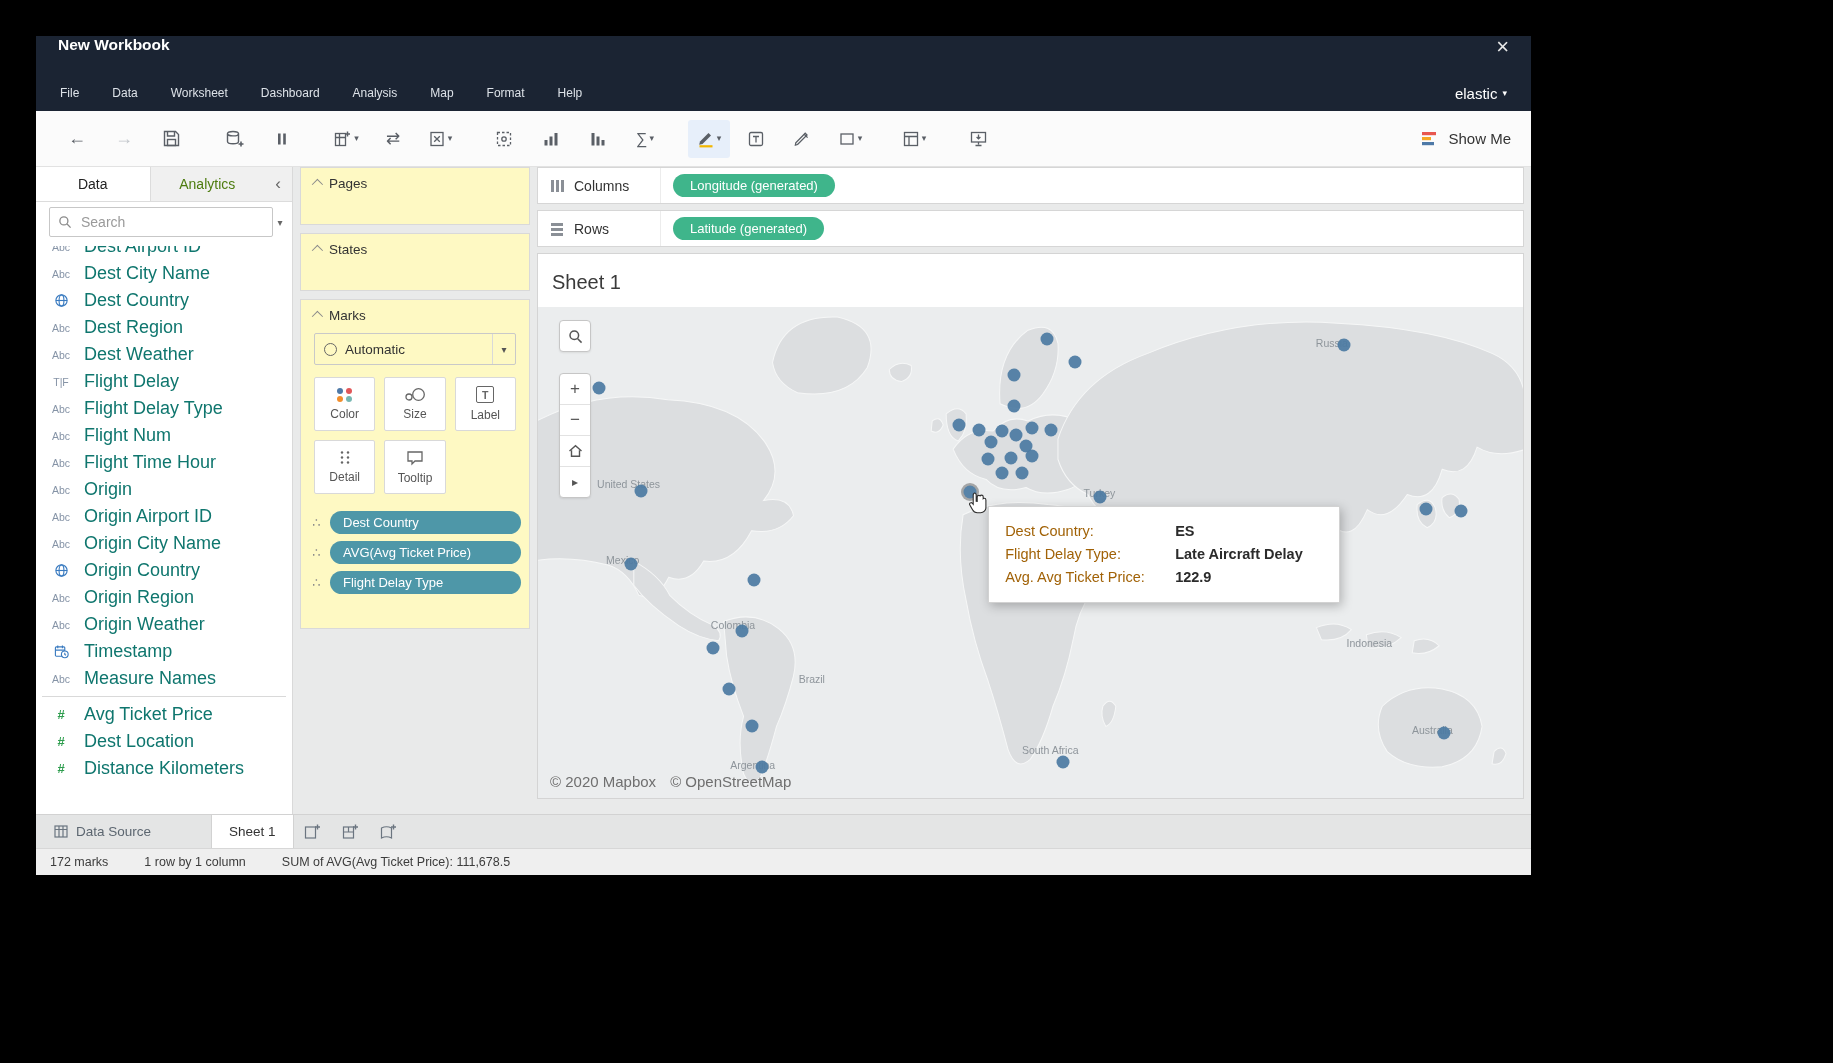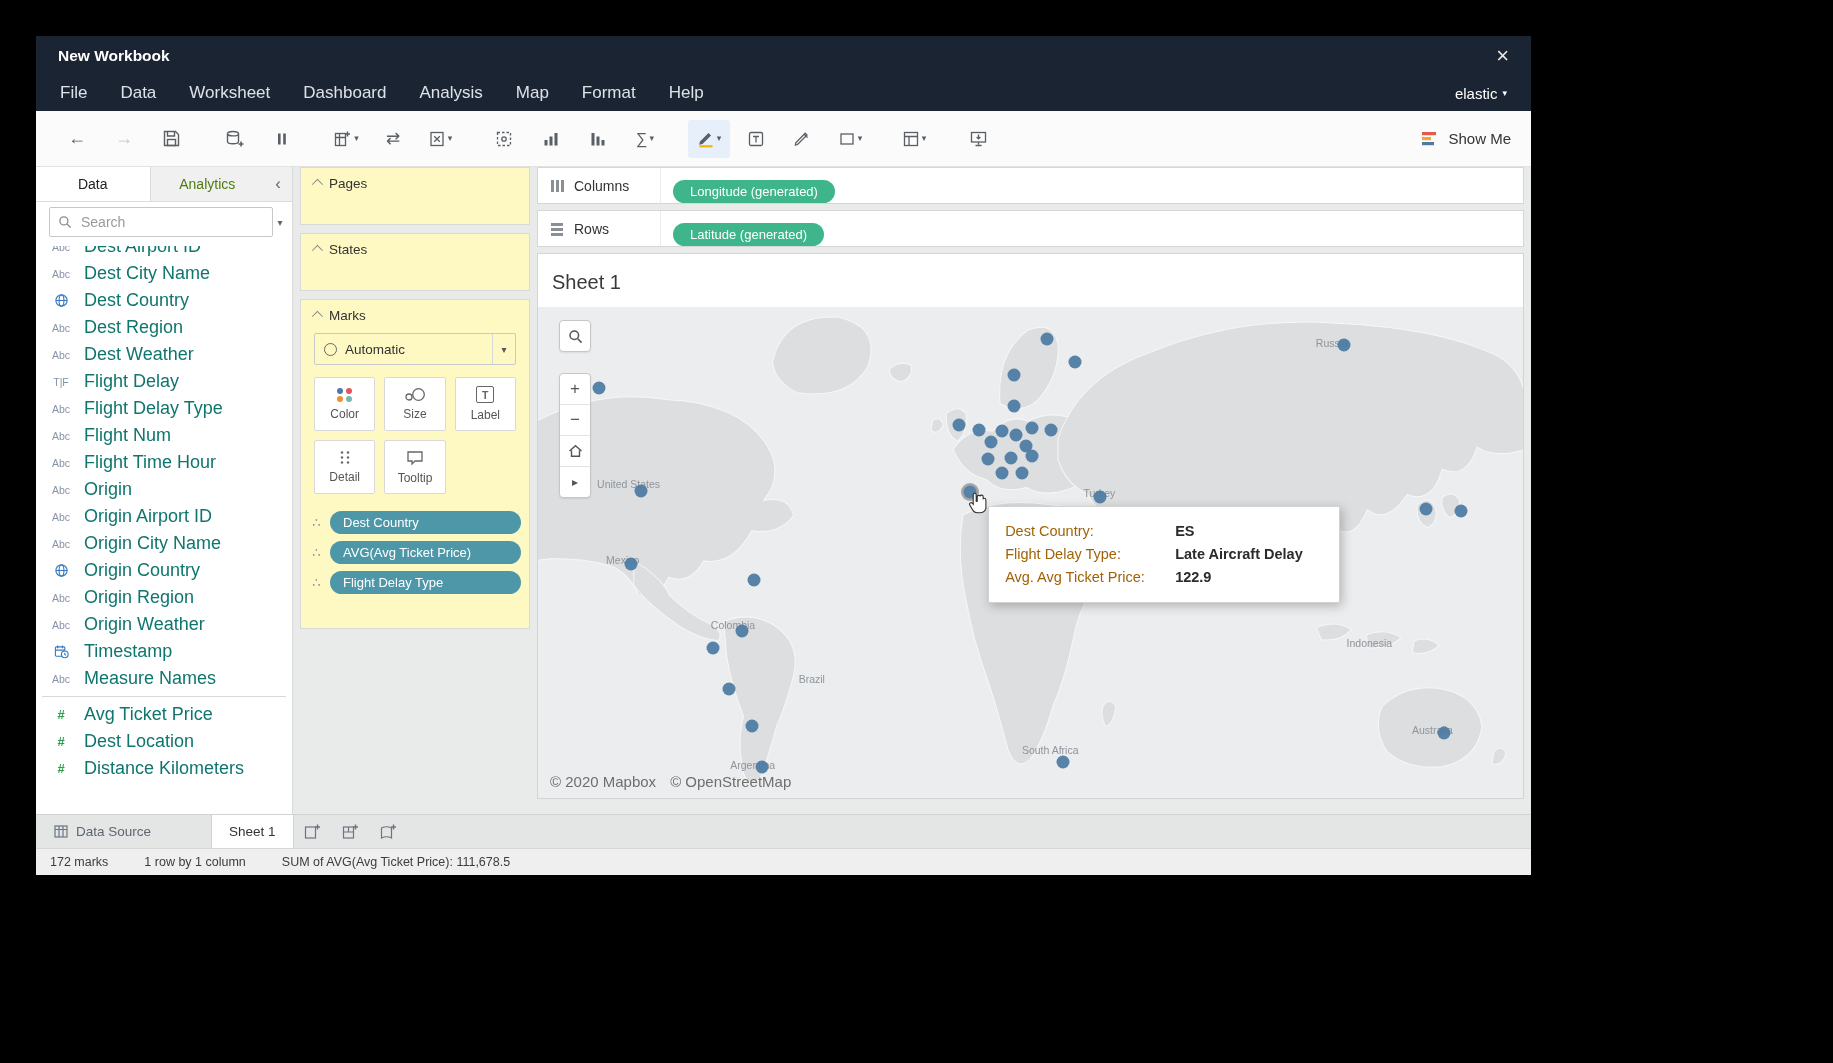--- a/index.html
+++ b/index.html
@@ -1,25 +1,25 @@
 <!DOCTYPE html>
 <html style="--dot: #4c7ba3; --pill-green: #3fb58b; --pill-teal: #4e97a8;"><head>
 <meta charset="utf-8">
 <style>
   html,body{margin:0;padding:0}
   body{width:1833px;height:1063px;background:#000;position:relative;font-family:"Liberation Sans",sans-serif;overflow:hidden}
   [data-interactable="true"]{cursor:pointer}
   .window{position:absolute;left:36px;top:36px;width:1495px;height:839px;display:flex;flex-direction:column;background:#e9eaea;overflow:hidden}
 
   
-  .titlebar{height:39px;background:#1b2433;display:flex;align-items:center;padding:0 22px;flex:0 0 auto}
+  .titlebar{height:39px;background:#1b2433;display:flex;padding:0 22px;flex:0 0 auto}
   .titlebar .title{color:#fff;font-weight:bold;font-size:15.5px}
   .close{margin-left:auto;color:#e8e8e8;font-size:22px;line-height:1}
   .menubar{height:36px;background:#1b2433;display:flex;align-items:center;padding:0 24px;flex:0 0 auto}
-  .menu-item{color:#dde2e8;font-size:17px;margin-right:33px}
+  .menu-item{color:#dde2e8;font-size:12px;margin-right:33px}
   .account{margin-left:auto;color:#fff;font-size:15px;display:flex;align-items:center;gap:5px}
   .caret{font-size:9px;color:inherit;line-height:1}
 
   
   .toolbar{height:55px;background:#fbfbfb;display:flex;align-items:center;padding:0 20px;gap:5px;border-bottom:1px solid #e2e2e2;flex:0 0 auto}
   .tbtn{min-width:38px;height:38px;display:flex;align-items:center;justify-content:center;color:#5a5f66;font-size:18px;gap:2px;padding:0 2px;border-radius:3px}
   .tbtn.disabled{color:#c2c6cb}
   .tbtn.active{background:#e7effa}
   .tbtn svg{display:block}
   .tsep{width:12px}
@@ -69,21 +69,21 @@
   .pill-row{display:flex;align-items:center;gap:6px}
   .detail-glyph{color:#8a8a8a;font-size:13px;width:15px;text-align:center;flex:0 0 auto}
   .pill{height:23px;border-radius:12px;color:#fff;font-size:13px;display:flex;align-items:center;padding:0 13px;box-sizing:border-box}
   .pill.teal{background:var(--pill-teal,#4e97a8);flex:1}
   .pill.green{background:var(--pill-green,#3fb58b);padding:0 17px}
 
   
   .viz{flex:1;margin:0 7px;display:flex;flex-direction:column;min-width:0}
   .shelf{height:35px;background:#fff;border:1px solid #d6d6d6;display:flex;align-items:center;margin-bottom:6px;flex:0 0 auto;box-sizing:content-box}
   .shelf-label{width:110px;display:flex;align-items:center;gap:9px;padding-left:12px;font-size:14px;color:#333;flex:0 0 auto}
-  .shelf-pills{display:flex;gap:6px;padding-left:12px;align-items:flex-end;flex:1;align-self:stretch;border-left:1px solid #ececec}
+  .shelf-pills{display:flex;gap:6px;padding-left:12px;align-items:center;flex:1;align-self:stretch;border-left:1px solid #ececec}
   .sheet{flex:1;background:#fff;border:1px solid #d4d4d4;margin-bottom:15px;display:flex;flex-direction:column;min-height:0}
   .sheet-title{font-size:20px;color:#3a3a3a;padding:17px 0 13px 14px;flex:0 0 auto}
   .mapwrap{flex:1;position:relative;overflow:hidden;background:#ebedee}
   .worldmap{position:absolute;left:0;top:0;width:100%;height:100%}
   .worldmap path{fill:#dcdee0;stroke:#f6f7f7;stroke-width:1}
   .dot{position:absolute;width:13px;height:13px;border-radius:50%;background:var(--dot,#4c7ba3);transform:translate(-50%,-50%);opacity:.93}
   .dot.hover{box-shadow:0 0 0 2.5px rgba(96,96,96,.55)}
   .maplabel{position:absolute;transform:translate(-50%,-50%);font-size:10.5px;color:#8e959b;white-space:nowrap}
   .map-search{position:absolute;left:21px;top:13px;width:30px;height:30px;background:#fff;border:1px solid #c6c6c6;border-radius:4px;display:flex;align-items:center;justify-content:center;box-shadow:0 1px 2px rgba(0,0,0,.08)}
   .map-zoom{position:absolute;left:21px;top:66px;width:30px;background:#fff;border:1px solid #c6c6c6;border-radius:4px;display:flex;flex-direction:column;box-shadow:0 1px 2px rgba(0,0,0,.08)}

